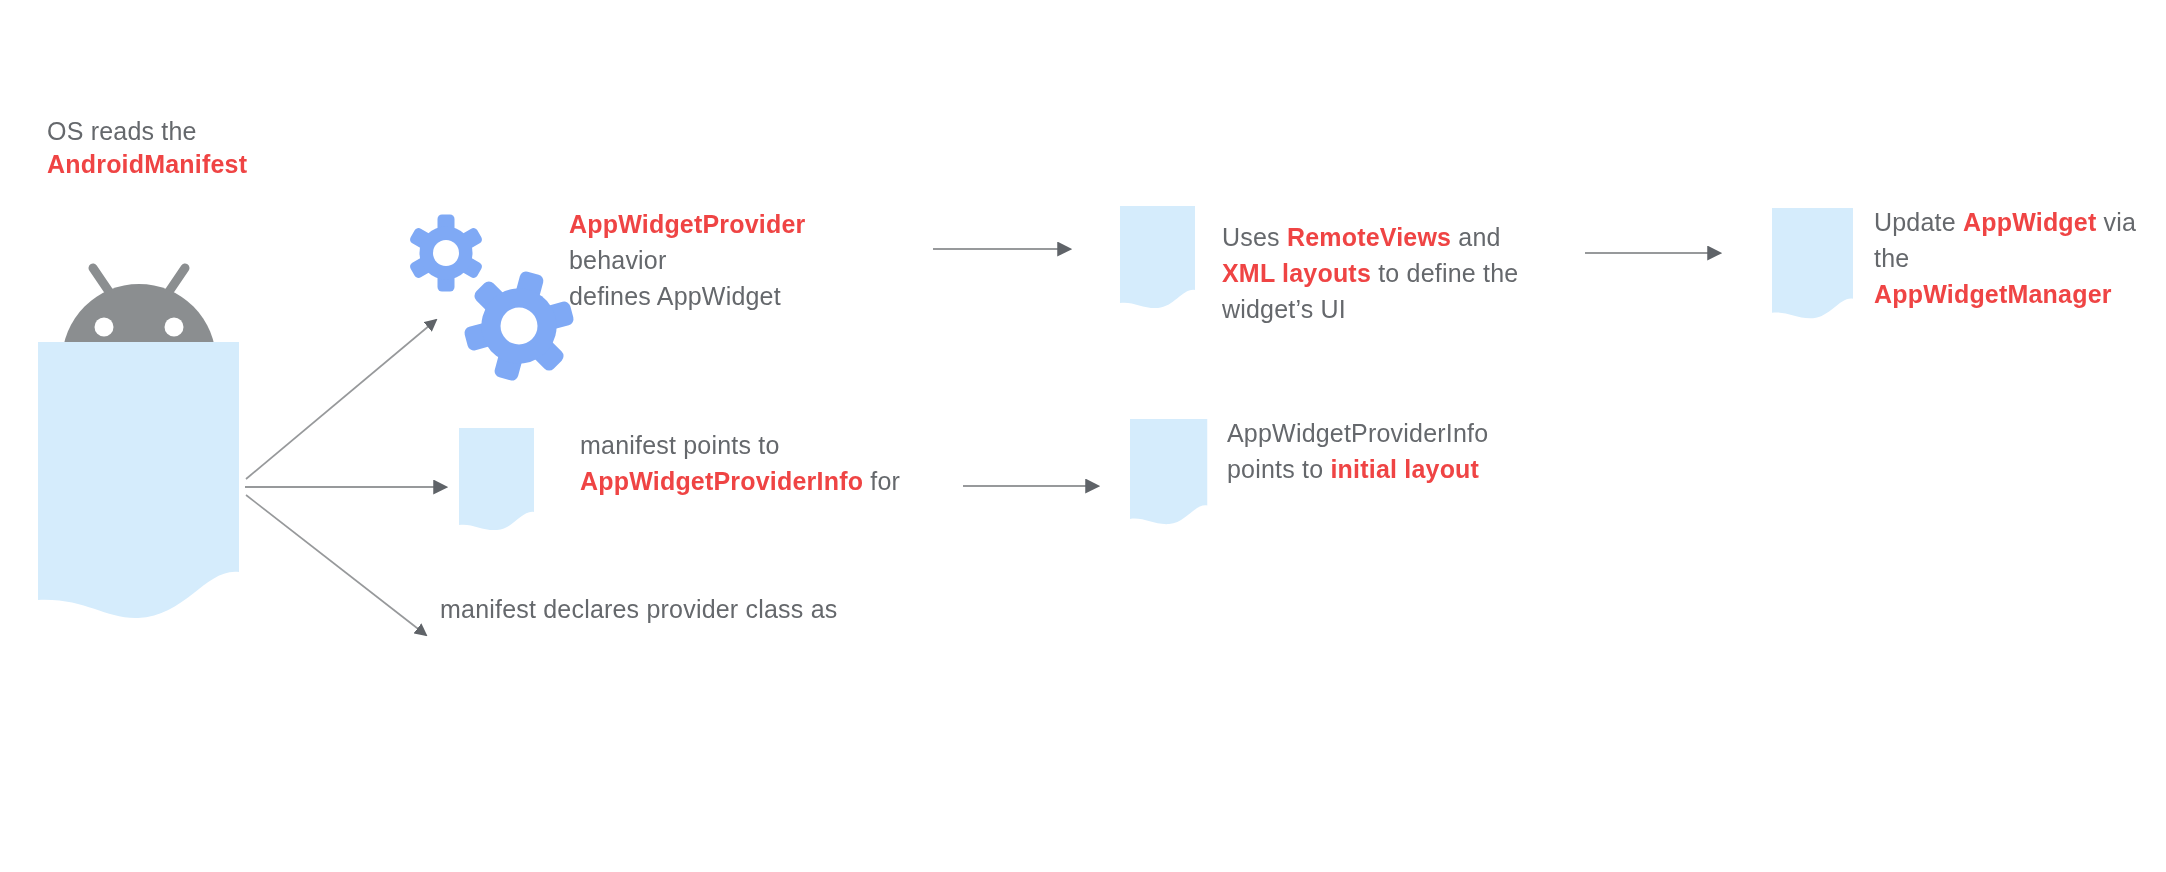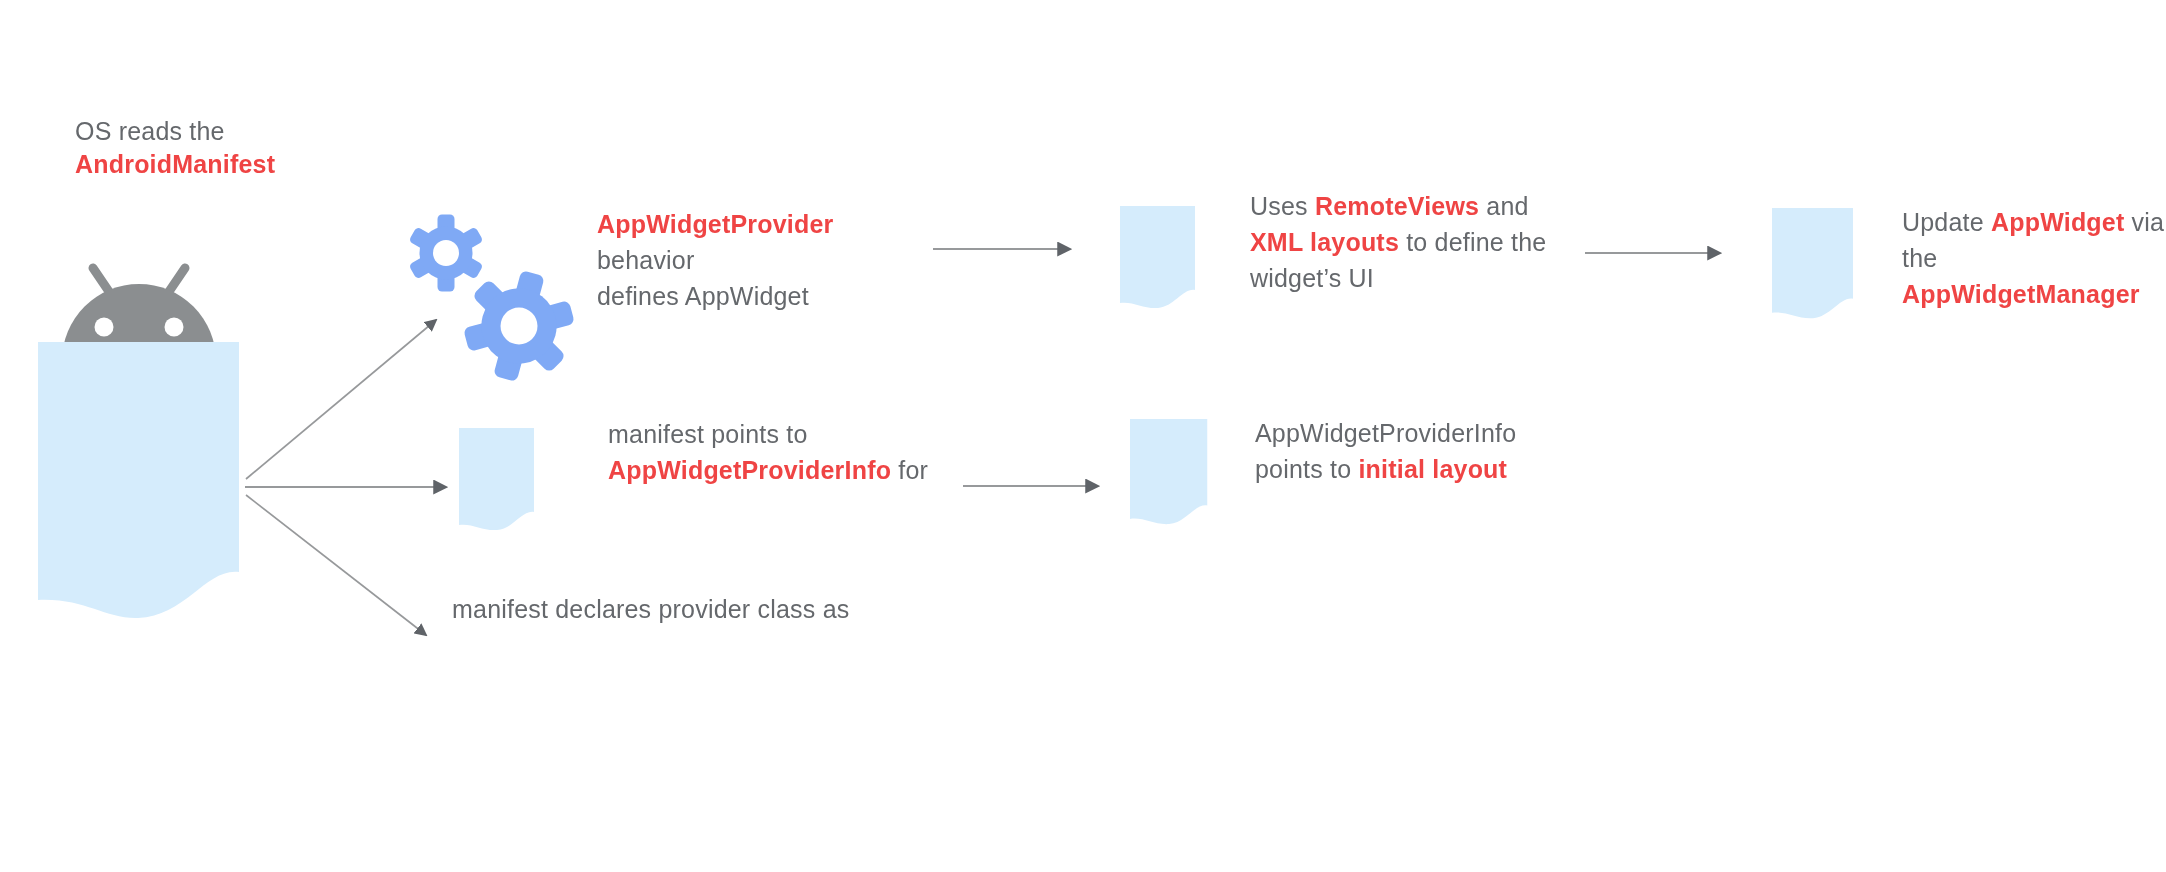--- a/index.html
+++ b/index.html
@@ -7,21 +7,20 @@
     position:relative;width:2166px;height:872px;background:#ffffff;overflow:hidden;
     font-family:"Liberation Sans",sans-serif;
   }
   .gfx{position:absolute;left:0;top:0;}
   .tb{
     position:absolute;
     font-size:25px;line-height:36px;
     color:#65686c;
     letter-spacing:.2px;
     white-space:nowrap;
-    margin-left:28px;
   }
   .lk{color:#ef4444;font-weight:bold;}
 </style>
 </head>
 <body>
 
 <div class="canvas">
 
   <svg class="gfx" width="2166" height="872" viewBox="0 0 2166 872">
     <defs>
@@ -79,49 +78,49 @@
     <div>OS reads the</div>
     <div class="lk">AndroidManifest</div>
   </div>
 
   <div class="tb" style="left:569px;top:206px;">
     <div class="lk">AppWidgetProvider</div>
     <div>behavior</div>
     <div>defines AppWidget</div>
   </div>
 
-  <div class="tb" style="left:1222px;top:188px;">
+  <div class="tb" style="left:1222px;top:219px;">
     <div>
       <span>Uses </span><span class="lk">RemoteViews</span><span> and</span>
     </div>
     <div>
       <span class="lk">XML layouts</span><span> to define the</span>
     </div>
     <div>widget’s UI</div>
   </div>
 
   <div class="tb" style="left:1874px;top:204px;">
     <div>
       <span>Update </span><span class="lk">AppWidget</span><span> via</span>
     </div>
     <div>the</div>
     <div class="lk">AppWidgetManager</div>
   </div>
 
-  <div class="tb" style="left:580px;top:416px;">
+  <div class="tb" style="left:580px;top:427px;">
     <div>manifest points to</div>
     <div>
       <span class="lk">AppWidgetProviderInfo</span><span> for</span>
     </div>
   </div>
 
   <div class="tb" style="left:1227px;top:415px;">
     <div>AppWidgetProviderInfo</div>
     <div>
       <span>points to </span><span class="lk">initial layout</span>
     </div>
   </div>
 
-  <div class="tb" style="left:424px;top:591px;">
+  <div class="tb" style="left:440px;top:591px;">
     <div>manifest declares provider class as</div>
   </div>
 
 </div>
 
 </body></html>

